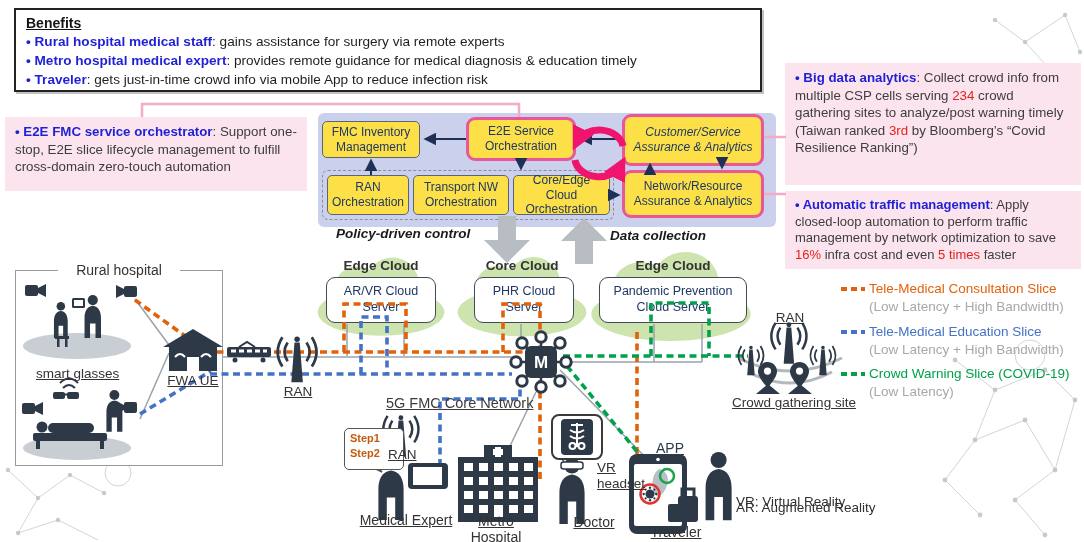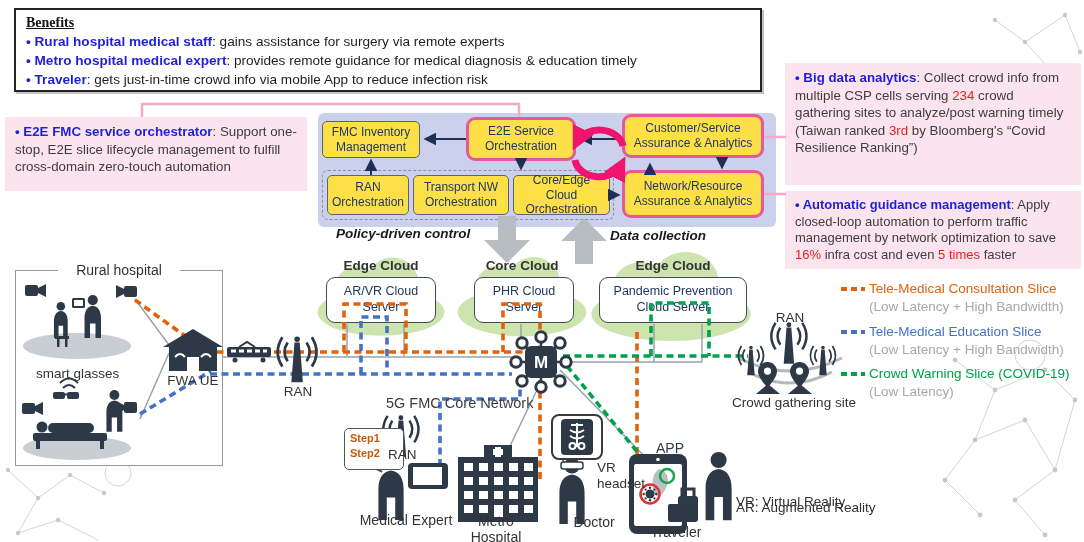--- a/index.html
+++ b/index.html
@@ -3,21 +3,21 @@
 <meta charset="utf-8">
 <style>
   html,body{margin:0;padding:0;background:#fff;font-family:"Liberation Sans",sans-serif;}
   #stage{position:relative;width:1084px;height:542px;background:#fff;overflow:hidden;}
   .abs{position:absolute;box-sizing:border-box;}
   .z1{z-index:1}.z3{z-index:3}.z4{z-index:4}
 
   
   .benefits{left:14px;top:8px;width:748px;height:84px;border:2px solid #232323;background:#fff;
             padding:4px 10px;box-shadow:2px 2px 0 rgba(120,120,120,.45);}
-  .benefits-title{font-size:14px;font-weight:bold;text-decoration:underline;color:#141414;margin:1px 0 2px 0;font-family:Liberation Serif, serif;}
+  .benefits-title{font-size:14px;font-weight:bold;text-decoration:underline;color:#141414;margin:1px 0 2px 0;}
   .b-line{font-size:13.6px;color:#1f1f1f;line-height:1.38;}
   .b-label{color:#1f1fd7;font-weight:bold;}
 
   
   .callout{position:absolute;background:#fbe4ee;color:#3d3d3d;font-size:13.3px;line-height:1.32;
            padding:6px 10px;box-sizing:border-box;}
   .c-label{color:#1f1fd7;font-weight:bold;}
   .c-red{color:#e3221e;}
 
   
@@ -29,21 +29,21 @@
   .dashedbox{left:322px;top:170px;width:292px;height:50px;border:1.6px dashed #8a8f98;border-radius:6px;z-index:1;}
   .ital{position:absolute;font-style:italic;font-weight:bold;color:#1a1a1a;font-size:13.5px;z-index:5;}
 
   
   .srvbox{position:absolute;background:#fff;border:1.5px solid #3f4a5a;border-radius:9px;color:#1f3864;
           font-size:12.5px;display:flex;align-items:center;justify-content:center;text-align:center;
           line-height:1.25;box-sizing:border-box;padding:2px;z-index:2;}
   .cloudlbl{position:absolute;font-size:13.5px;font-weight:600;color:#333;text-align:center;z-index:2;}
 
   
-  .lbl{position:absolute;color:#333;font-size:13.5px;z-index:5;}
+  .lbl{position:absolute;color:#333;font-size:13.5px;z-index:5;text-decoration:underline;}
   .lbl.center{text-align:center;}
   .lbl.big{font-size:14px;}
 
   
   .rural{left:15px;top:270px;width:208px;height:196px;border:1.2px solid #9a9a9a;background:#fff;z-index:1;}
   .rural-title{left:58px;top:262px;width:122px;text-align:center;background:#fff;font-size:14px;color:#333;z-index:5;}
 
   
   .bubble{position:absolute;background:#fff;border:1.5px solid #555;border-radius:5px;z-index:5;
           font-size:11px;font-weight:bold;color:#c55a11;line-height:1.35;padding:2px 5px;}
@@ -154,27 +154,27 @@
 
   <div class="callout z1" style="left:5px;top:117px;width:302px;height:74px;">
     <span class="c-label">• E2E FMC service orchestrator</span><span>: Support one-stop, E2E slice lifecycle management to fulfill cross-domain zero-touch automation</span>
   </div>
 
   <div class="callout z1" style="left:785px;top:63px;width:296px;height:122px;">
     <span class="c-label">• Big data analytics</span><span>: Collect crowd info from multiple CSP cells serving </span><span class="c-red">234</span><span> crowd gathering sites to analyze/post warning timely (Taiwan ranked </span><span class="c-red">3rd</span><span> by Bloomberg’s “Covid Resilience Ranking”)</span>
   </div>
 
   <div class="callout z1" style="left:785px;top:191px;width:296px;height:78px;font-size:13px;line-height:1.28;">
-    <span class="c-label">• Automatic guidance management</span><span>: Apply closed-loop automation to perform traffic management by network optimization to save </span><span class="c-red">16%</span><span> infra cost and even </span><span class="c-red">5 times</span><span> faster</span>
+    <span class="c-label">• Automatic traffic management</span><span>: Apply closed-loop automation to perform traffic management by network optimization to save </span><span class="c-red">16%</span><span> infra cost and even </span><span class="c-red">5 times</span><span> faster</span>
   </div>
 
   <div class="abs lavender z1"></div>
   <div class="obox" style="left:322px;top:121px;width:98px;height:37px;">FMC Inventory Management</div>
   <div class="obox pinkb" style="left:466px;top:117px;width:110px;height:44px;">E2E Service Orchestration</div>
-  <div class="obox pinkb" style="left:622px;top:114px;width:142px;height:44px;">Customer/Service Assurance &amp; Analytics</div>
+  <div class="obox pinkb" style="left:622px;top:114px;width:142px;height:52px;font-style:italic;">Customer/Service Assurance &amp; Analytics</div>
   <div class="abs dashedbox"></div>
   <div class="obox" style="left:327px;top:175px;width:82px;height:40px;">RAN Orchestration</div>
   <div class="obox" style="left:413px;top:175px;width:96px;height:40px;">Transport NW Orchestration</div>
   <div class="obox" style="left:513px;top:175px;width:97px;height:40px;">Core/Edge Cloud Orchestration</div>
   <div class="obox pinkb" style="left:622px;top:170px;width:142px;height:48px;">Network/Resource Assurance &amp; Analytics</div>
   <div class="ital" style="left:336px;top:226px;">Policy-driven control</div>
   <div class="ital" style="left:610px;top:228px;">Data collection</div>
 
   <svg class="abs z1" style="left:315px;top:252px;" width="132" height="92" viewBox="0 0 150 92">
     <g fill="#cde4ae">

